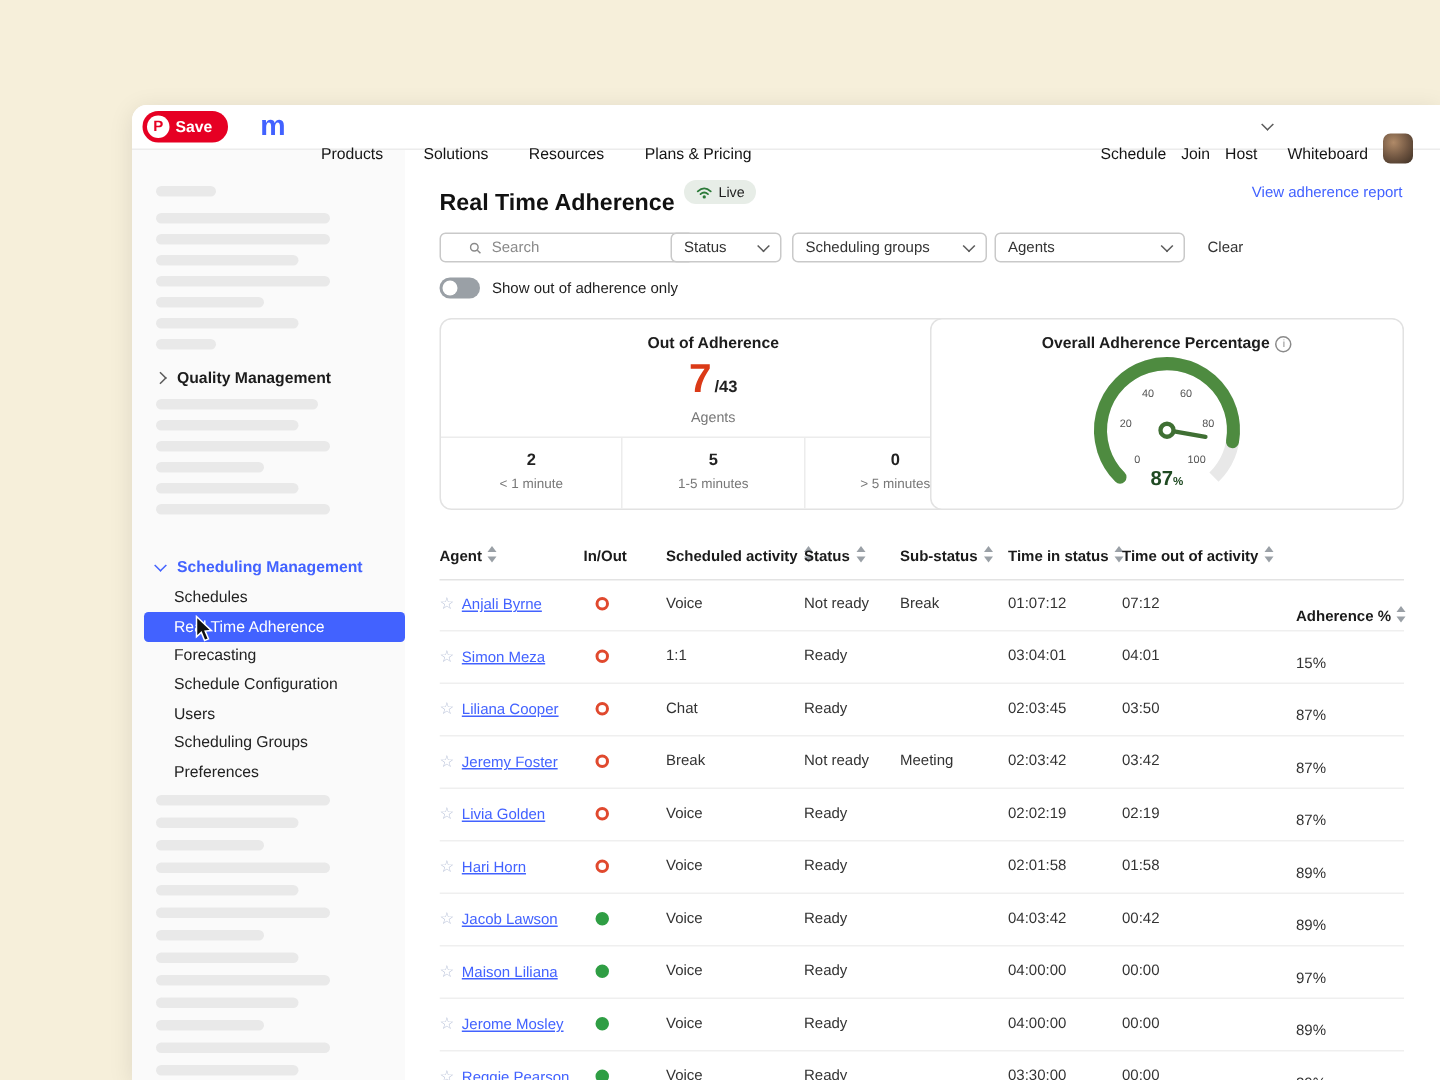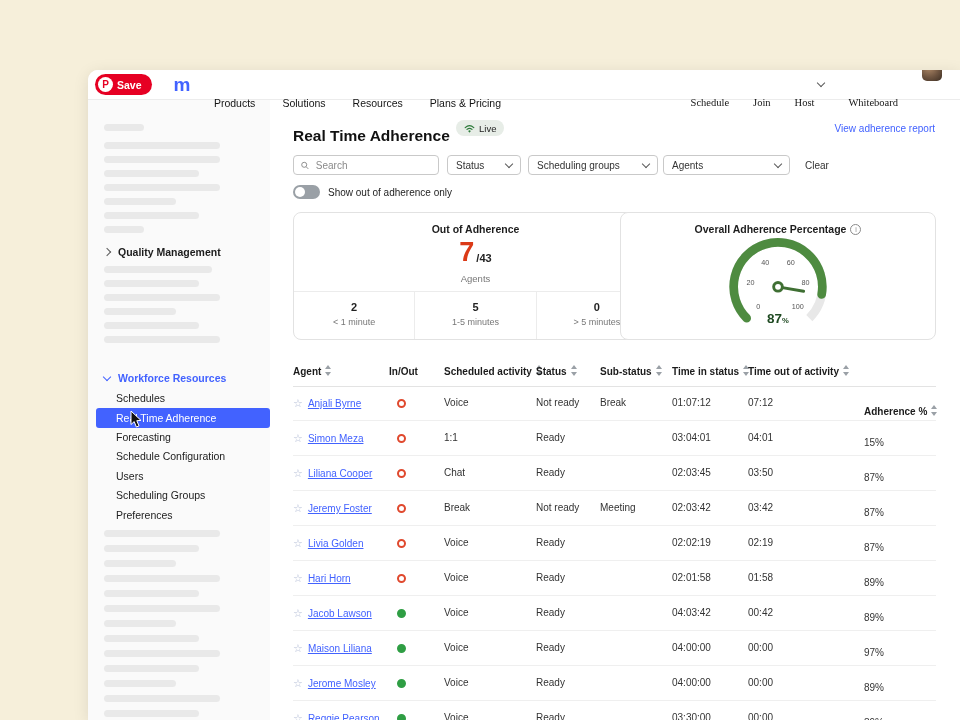--- a/index.html
+++ b/index.html
@@ -6,42 +6,42 @@
   .stage{position:relative;width:960px;height:720px;background:#f6efda;overflow:hidden;}
   .window{position:absolute;left:88px;top:70px;right:0;bottom:0;background:#fff;border-radius:10px 0 0 0;box-shadow:0 3px 16px rgba(0,0,0,.10);overflow:hidden;}
 
   
   .topnav{position:absolute;left:0;top:0;right:0;height:30px;display:flex;align-items:center;border-bottom:1px solid #ececec;background:#fff;padding:0 18px 0 7px;box-sizing:border-box;z-index:5;}
   .pinsave{display:inline-flex;align-items:center;gap:4px;background:#e60023;color:#fff;border-radius:11px;height:21px;padding:0 10px 0 3px;font-size:10.5px;font-weight:bold;cursor:pointer;}
   .pincirc{width:15px;height:15px;border-radius:50%;background:#fff;color:#e60023;font-weight:bold;font-size:10px;display:flex;align-items:center;justify-content:center;}
   .mirologo{font-size:19px;font-weight:bold;color:#4262ff;margin-left:22px;letter-spacing:-.5px;cursor:pointer;line-height:1;}
   .navleft{display:flex;gap:27px;margin-left:24px;}
   .navlink{font-size:10.5px;color:#141414;font-weight:500;cursor:pointer;white-space:nowrap;margin-top:36px;}
-  .navright{display:flex;gap:24px;margin-left:auto;align-items:flex-start;font-family:Liberation Serif, serif;}
+  .navright{display:flex;gap:10px;margin-left:auto;align-items:flex-end;}
   .hostwrap{display:flex;align-items:center;gap:4px;cursor:pointer;}
   .avatar{width:20px;height:20px;border-radius:5px;background:radial-gradient(circle at 35% 30%,#b08a68 0%,#6e5440 55%,#3c2e23 100%);cursor:pointer;}
   .chev{display:inline-block;width:5px;height:5px;border-right:1.5px solid #5a5a5a;border-bottom:1.5px solid #5a5a5a;transform:rotate(45deg);margin-top:-3px;}
   .chev.r{transform:rotate(-45deg);margin-top:0;}
   .chev.blue{border-color:#4262ff;}
 
   
   .sidebar{position:absolute;left:0;top:30px;width:182px;bottom:0;background:#fafafa;border-right:1px solid #ededed;}
   .sk{position:absolute;left:16px;height:7px;border-radius:3.5px;background:#e9e9e9;}
   .sideheader{position:absolute;left:16px;height:14px;display:flex;align-items:center;gap:8px;font-size:10.5px;font-weight:bold;color:#1c1c1c;cursor:pointer;white-space:nowrap;}
   .sideheader.blue{color:#4262ff;}
   .menuitem{position:absolute;left:28px;height:19px;line-height:19px;font-size:10.5px;color:#222;cursor:pointer;white-space:nowrap;}
   .menusel{position:absolute;left:8px;right:0;height:20px;background:#4262ff;border-radius:3px;color:#fff;line-height:20px;padding-left:20px;font-size:10.5px;cursor:pointer;white-space:nowrap;}
 
   
   .content{position:absolute;left:182px;top:30px;right:0;bottom:0;background:#fff;}
   .h1{position:absolute;left:23px;top:17px;font-size:15.5px;font-weight:bold;color:#111;}
   .livebadge{position:absolute;left:186px;top:20px;height:16px;display:inline-flex;align-items:center;gap:4px;background:#e7ede7;border-radius:9px;padding:0 8px;font-size:9.5px;color:#1e1e1e;font-weight:500;}
   .replink{position:absolute;right:25px;top:23px;font-size:10px;color:#4262ff;font-weight:500;cursor:pointer;}
 
-  .search{position:absolute;left:23px;top:55px;width:146px;height:20px;border:1px solid #c9c9c9;border-radius:4px;display:flex;align-items:center;padding:0 7px;gap:5px;box-sizing:border-box;background:#fff;}
+  .search{position:absolute;left:23px;top:55px;width:170px;height:20px;border:1px solid #c9c9c9;border-radius:4px;display:flex;align-items:center;padding:0 19px;gap:5px;box-sizing:border-box;background:#fff;}
   .search input{border:none;outline:none;width:100%;font-size:10px;font-family:inherit;color:#333;background:transparent;}
   .search input::placeholder{color:#8a8a8a;}
   .select{position:absolute;top:55px;height:20px;border:1px solid #c9c9c9;border-radius:4px;display:flex;align-items:center;justify-content:space-between;padding:0 8px;font-size:10px;color:#333;box-sizing:border-box;cursor:pointer;background:#fff;}
   .clear{position:absolute;left:535px;top:60px;font-size:10px;color:#333;cursor:pointer;}
 
   .toggle{position:absolute;left:23px;top:85px;width:27px;height:14px;border-radius:7px;background:#9aa0a6;cursor:pointer;}
   .knob{position:absolute;left:2px;top:2px;width:10px;height:10px;border-radius:50%;background:#fff;}
   .togglelabel{position:absolute;left:58px;top:87px;font-size:10px;color:#1e1e1e;font-weight:500;}
 
   .card{position:absolute;top:112px;height:128px;border:1px solid #e2e2e2;border-radius:8px;background:#fff;box-sizing:border-box;}
@@ -132,21 +132,21 @@
 
       <i class="sk" style="top:166px;width:108px"></i>
       <i class="sk" style="top:180px;width:95px"></i>
       <i class="sk" style="top:194px;width:116px"></i>
       <i class="sk" style="top:208px;width:72px"></i>
       <i class="sk" style="top:222px;width:95px"></i>
       <i class="sk" style="top:236px;width:116px"></i>
 
       <div class="sideheader blue" style="top:271px">
         <i class="chev blue"></i>
-        <span>Workforce Resources</span>
+        <span>Scheduling Management</span>
       </div>
 
       <div class="menuitem" style="top:289px">Schedules</div>
       <div class="menusel" style="top:308px">Real Time Adherence</div>
       <div class="menuitem" style="top:328px">Forecasting</div>
       <div class="menuitem" style="top:347px">Schedule Configuration</div>
       <div class="menuitem" style="top:367px">Users</div>
       <div class="menuitem" style="top:386px">Scheduling Groups</div>
       <div class="menuitem" style="top:406px">Preferences</div>
 

